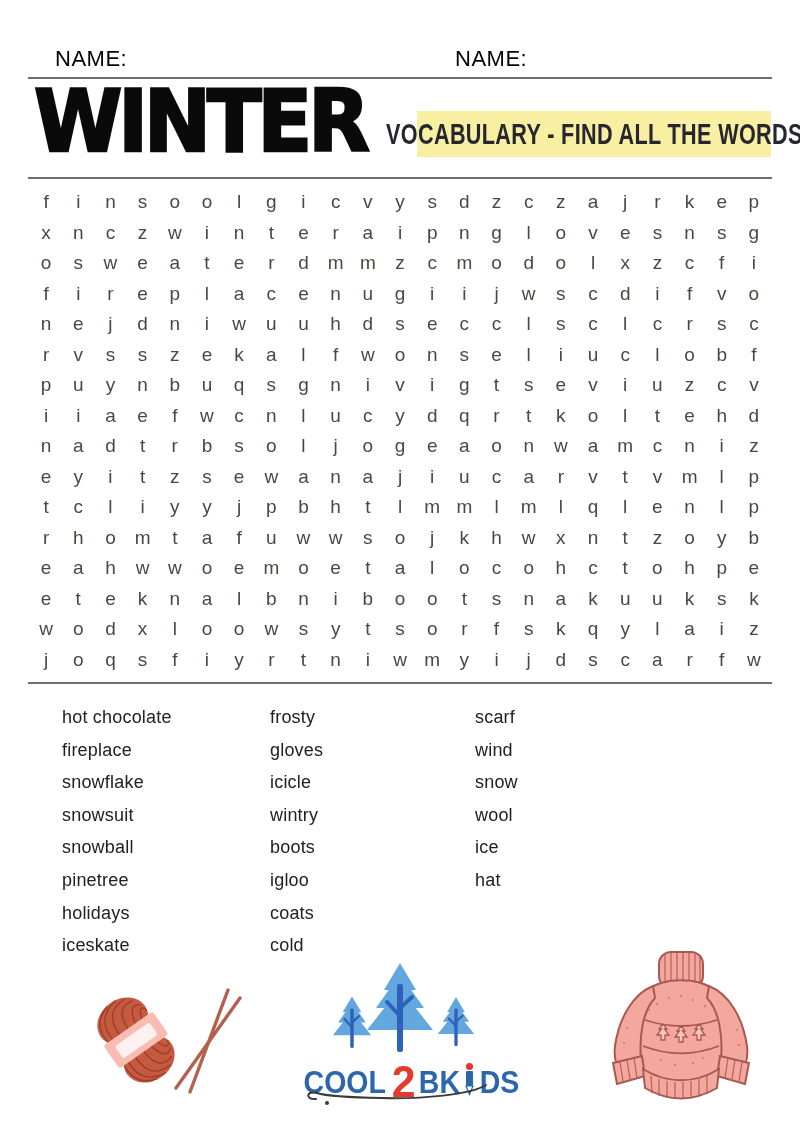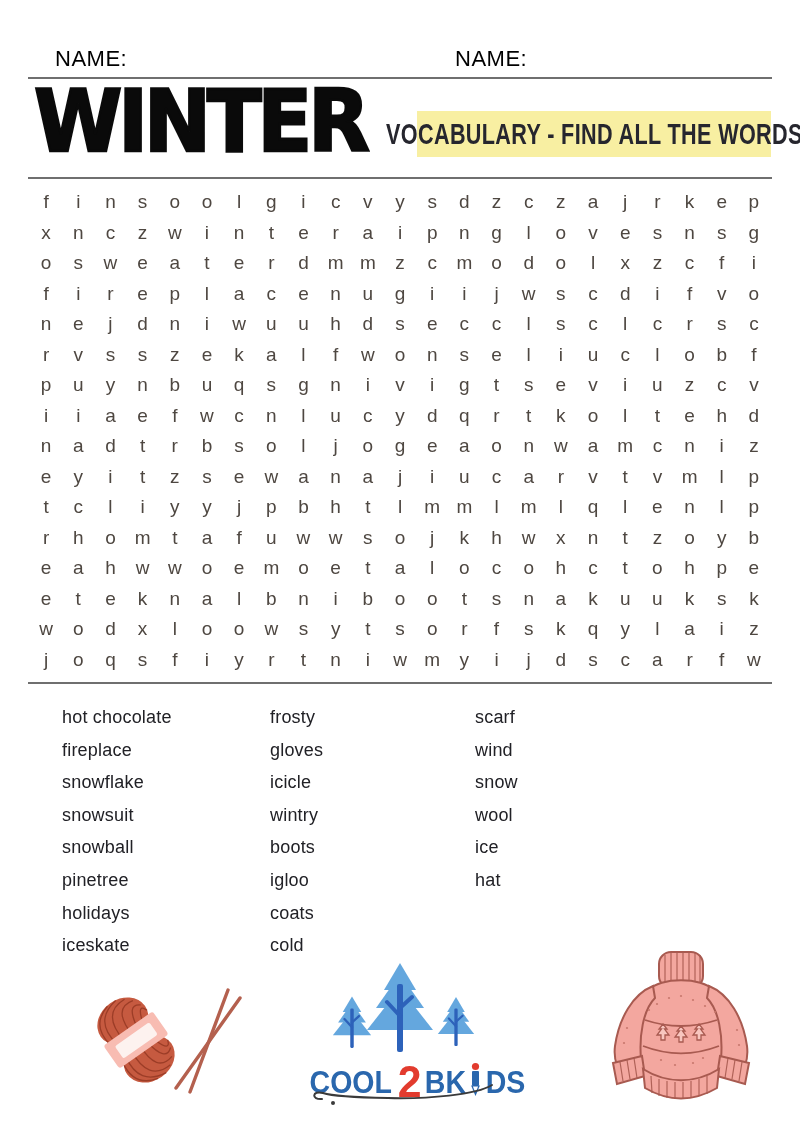--- a/index.html
+++ b/index.html
@@ -42,21 +42,21 @@
   .word-item {
     font-size:18px; font-weight:normal; color:var(--word-text); line-height:32.6px;
     letter-spacing:.2px;
   }
   .illos { position:absolute; left:0; top:945px; width:800px; height:170px; }
   .yarn-svg    { position:absolute; left:88px;  top:35px; }
   .trees-svg   { position:absolute; left:325px; top:15px; }
   .sweater-svg { position:absolute; left:597px; top:3px; }
   .brand-logo {
     position:absolute; left:300px; top:107px; width:200px; height:56px;
-    white-space:nowrap;margin-left:6px;
+    white-space:nowrap;
   }
   .lg {
     display:inline-block; font-weight:900; font-size:31px; color:var(--logo-blue);
     transform:scaleX(.92); font-family:"Liberation Sans", sans-serif; vertical-align:baseline;
   }
   .lg.two {
     font-size:45px; color:var(--logo-red); transform:translateY(4px) scaleX(.95); margin:0 1px;
   }
   .pencil-wrap { display:inline-block; vertical-align:-3px; margin:0 1px; }
   .swirl { position:absolute; left:2px; top:30px; }

